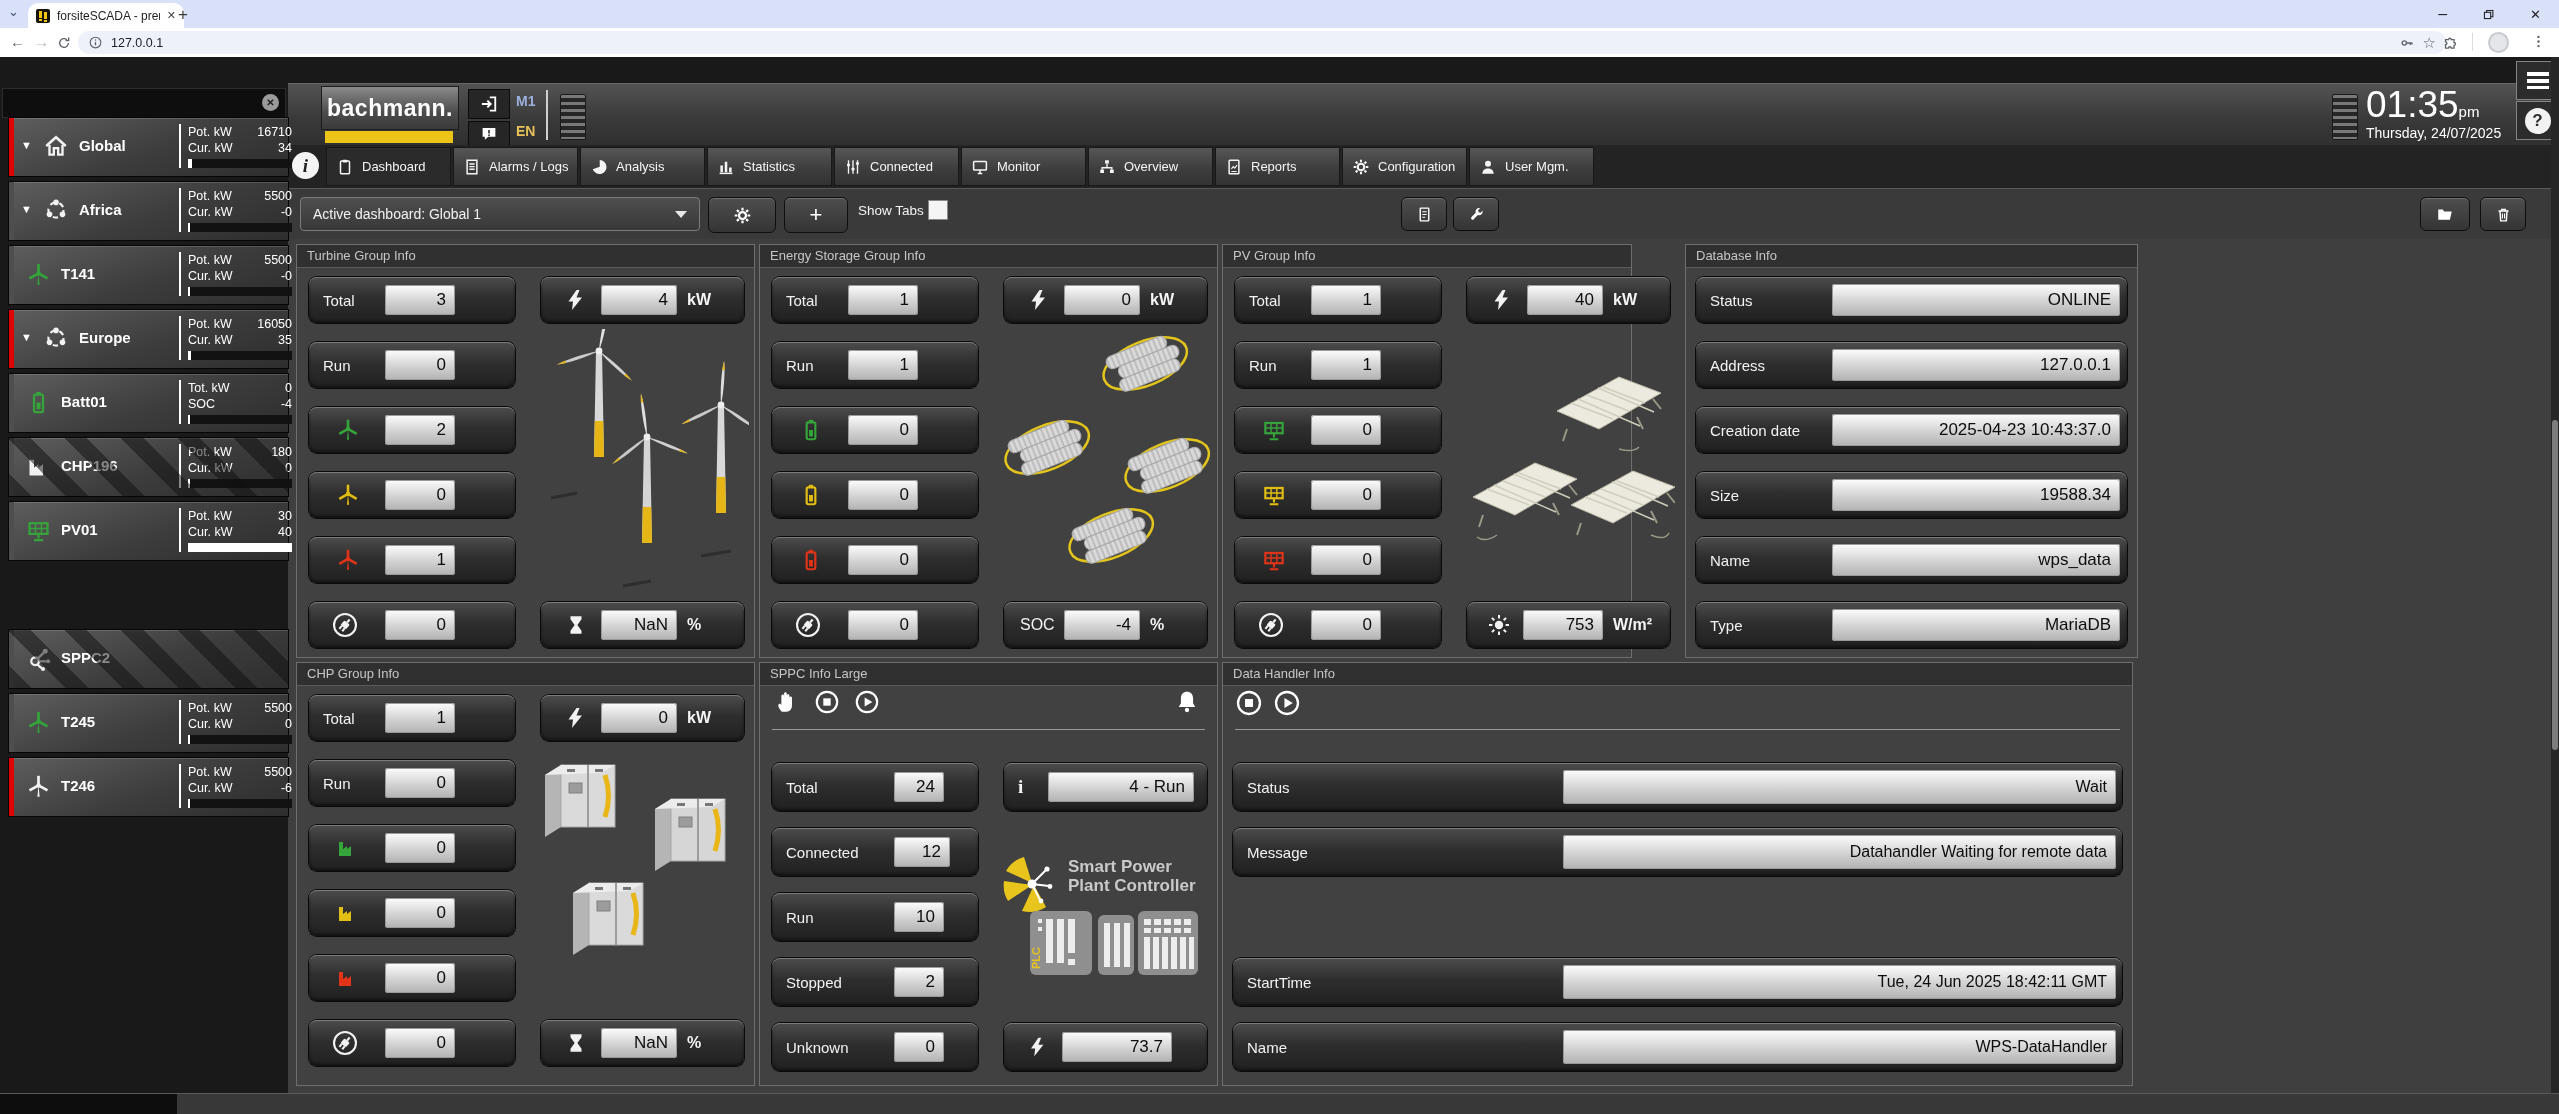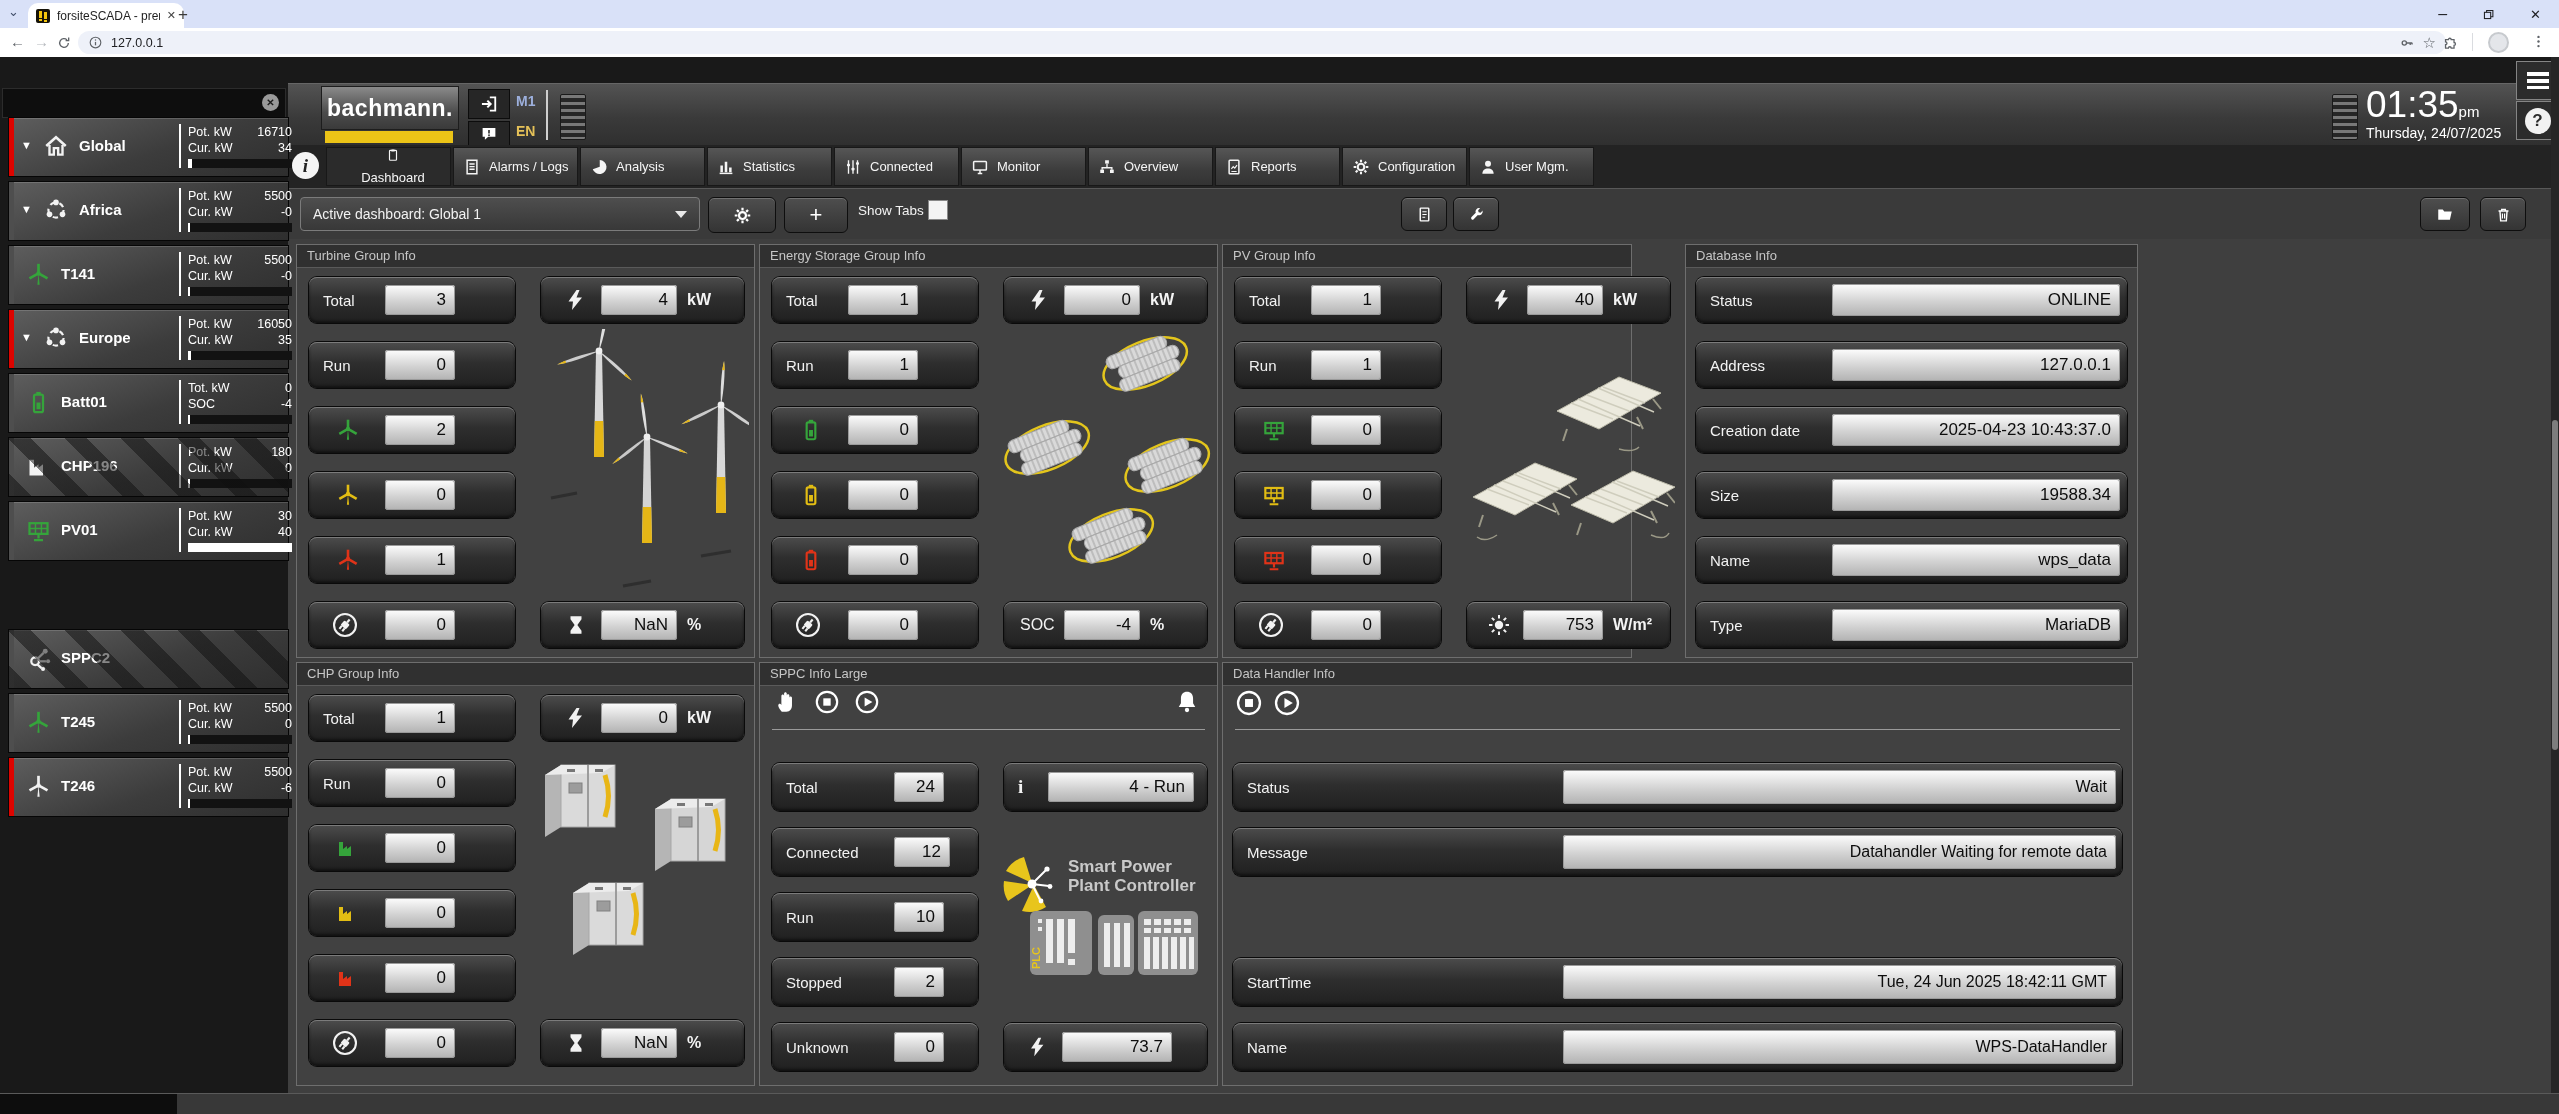--- a/index.html
+++ b/index.html
@@ -35,21 +35,21 @@
   .grille{background:repeating-linear-gradient(180deg,#787878 0 3px,#262626 3px 7px);border:1px solid #1a1a1a;border-radius:2px;}
   .clock{position:absolute;left:2078px;top:2px;color:#fff;white-space:nowrap;}
   .clock .t{font-size:37px;line-height:38px;}
   .clock .m{font-size:15px;}
   .clock .d{font-size:14px;margin-top:1px;}
   .cornerbtn{position:absolute;left:2228px;width:41px;height:37px;background:#2c2c2c;border:1px solid #858585;display:flex;align-items:center;justify-content:center;}
   .bars3{width:22px;height:17px;background:repeating-linear-gradient(180deg,#fff 0 4px,transparent 4px 7px);}
   .qmark{width:26px;height:26px;border-radius:50%;background:#f2f2f2;color:#2b2b2b;font-weight:bold;font-size:17px;display:flex;align-items:center;justify-content:center;}
   .infocirc{position:absolute;left:4px;top:7px;width:27px;height:27px;border-radius:50%;background:#f4f4f4;color:#222;font-family:"Liberation Serif",serif;font-weight:bold;font-style:italic;font-size:19px;display:flex;align-items:center;justify-content:center;}
   .tab{position:absolute;top:2px;width:125px;height:39px;background:linear-gradient(180deg,#565656,#3c3c3c 60%,#333);border:1px solid #181818;display:flex;align-items:center;gap:8px;padding-left:9px;box-sizing:border-box;color:#f5f5f5;font-size:13px;white-space:nowrap;}
-  .tab.on{background:#2b2b2b;flex-direction:column;}
+  .tab.on{background:#2b2b2b;}
   
   .sel{position:absolute;left:12px;top:8px;width:400px;height:34px;background:linear-gradient(180deg,#4e4e4e,#383838);border:1px solid #7b7b7b;border-radius:4px;color:#f2f2f2;font-size:14px;display:flex;align-items:center;padding:4px 12px;box-sizing:border-box;}
   .sel .chev{margin-left:auto;width:0;height:0;border-left:6px solid transparent;border-right:6px solid transparent;border-top:7px solid #e8e8e8;}
   .tbtn{position:absolute;top:8px;height:34px;background:linear-gradient(180deg,#4e4e4e,#343434);border:1px solid #0e0e0e;border-radius:6px;display:flex;align-items:center;justify-content:center;color:#fff;box-shadow:inset 0 1px 0 rgba(255,255,255,.2);}
   .cbx{position:absolute;left:640px;top:11px;width:18px;height:18px;background:#f4f4f4;border:1px solid #888;}
   .stlbl{position:absolute;left:570px;top:14px;color:#f2f2f2;font-size:13.5px;}
   
   .sidebar{position:absolute;left:0;top:0;width:288px;height:1036px;background:#191919;}
   .sbox{position:absolute;left:2px;top:31px;width:282px;height:28px;background:#0e0e0e;border:1px solid #2c2c2c;}
   .cx{position:absolute;right:6px;top:5px;width:17px;height:17px;border-radius:50%;background:#9a9a9a;color:#1c1c1c;font-size:10px;font-weight:bold;display:flex;align-items:center;justify-content:center;}

